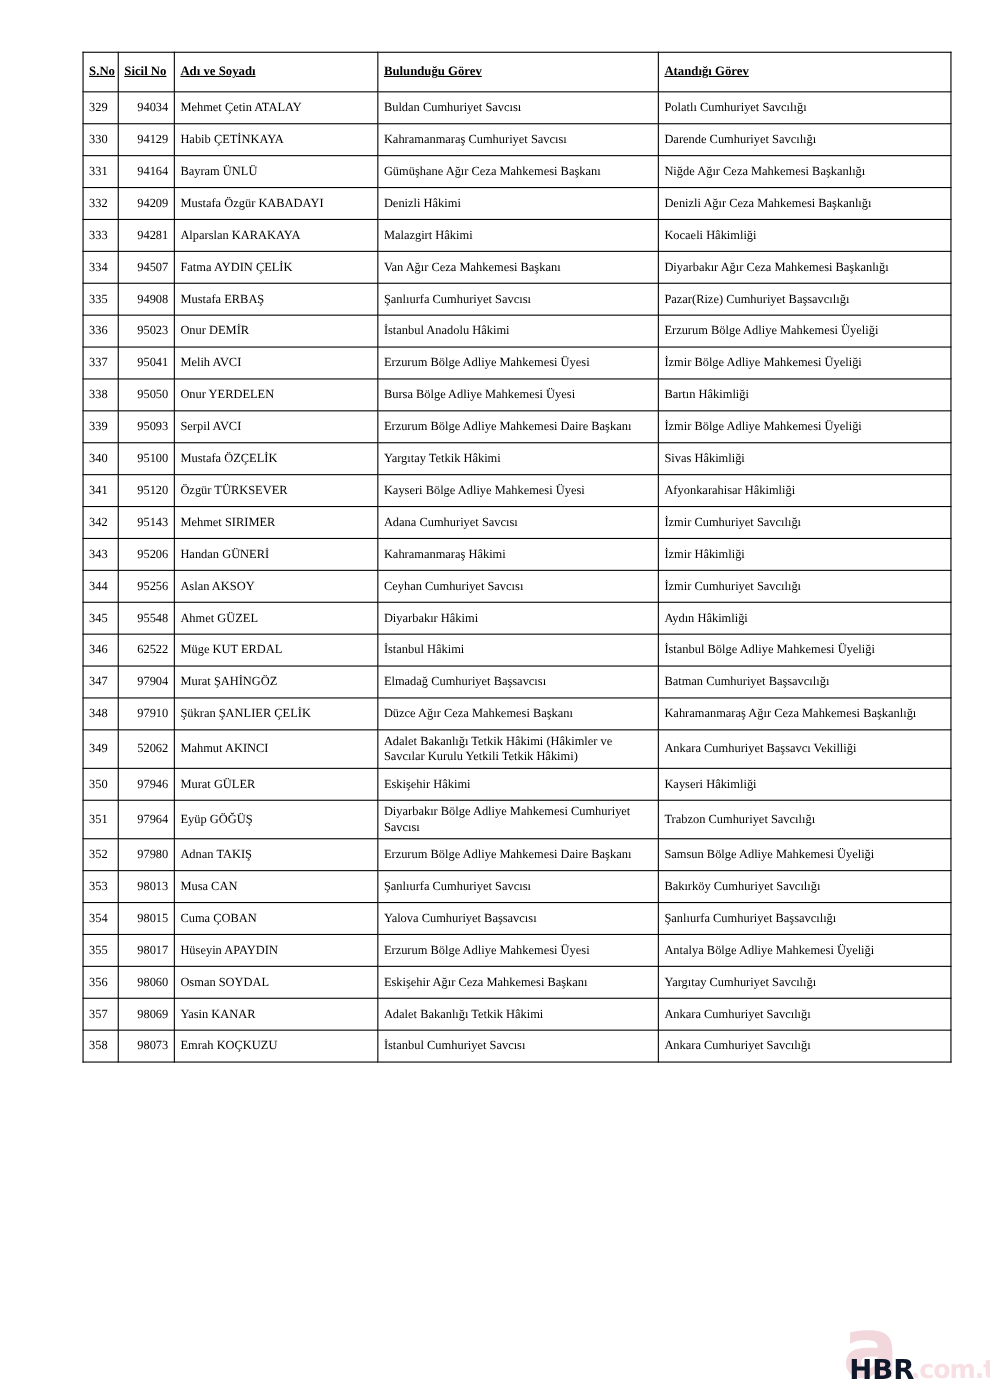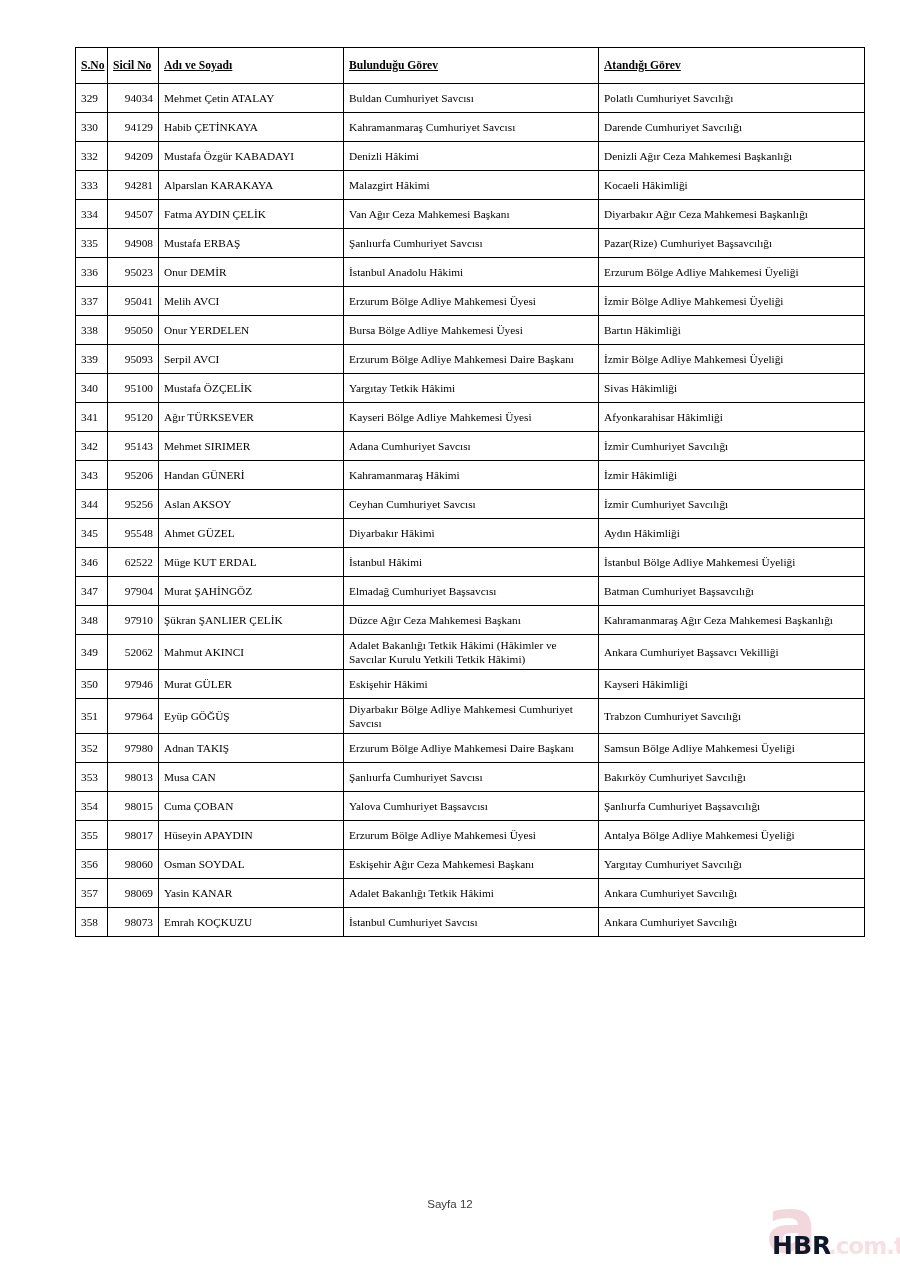--- a/index.html
+++ b/index.html
@@ -166,20 +166,27 @@
             <td class="c-new">Polatlı Cumhuriyet Savcılığı</td>
           </tr>
           <tr>
             <td class="c-sno">330</td>
             <td class="c-sicil">94129</td>
             <td class="c-name">Habib ÇETİNKAYA</td>
             <td class="c-cur">Kahramanmaraş Cumhuriyet Savcısı</td>
             <td class="c-new">Darende Cumhuriyet Savcılığı</td>
           </tr>
           <tr>
+            <td class="c-sno">331</td>
+            <td class="c-sicil">94164</td>
+            <td class="c-name">Bayram ÜNLÜ</td>
+            <td class="c-cur">Gümüşhane Ağır Ceza Mahkemesi Başkanı</td>
+            <td class="c-new">Niğde Ağır Ceza Mahkemesi Başkanlığı</td>
+          </tr>
+          <tr>
             <td class="c-sno">332</td>
             <td class="c-sicil">94209</td>
             <td class="c-name">Mustafa Özgür KABADAYI</td>
             <td class="c-cur">Denizli Hâkimi</td>
             <td class="c-new">Denizli Ağır Ceza Mahkemesi Başkanlığı</td>
           </tr>
           <tr>
             <td class="c-sno">333</td>
             <td class="c-sicil">94281</td>
             <td class="c-name">Alparslan KARAKAYA</td>
@@ -231,21 +238,21 @@
           <tr>
             <td class="c-sno">340</td>
             <td class="c-sicil">95100</td>
             <td class="c-name">Mustafa ÖZÇELİK</td>
             <td class="c-cur">Yargıtay Tetkik Hâkimi</td>
             <td class="c-new">Sivas Hâkimliği</td>
           </tr>
           <tr>
             <td class="c-sno">341</td>
             <td class="c-sicil">95120</td>
-            <td class="c-name">Ağır TÜRKSEVER</td>
+            <td class="c-name">Özgür TÜRKSEVER</td>
             <td class="c-cur">Kayseri Bölge Adliye Mahkemesi Üyesi</td>
             <td class="c-new">Afyonkarahisar Hâkimliği</td>
           </tr>
           <tr>
             <td class="c-sno">342</td>
             <td class="c-sicil">95143</td>
             <td class="c-name">Mehmet SIRIMER</td>
             <td class="c-cur">Adana Cumhuriyet Savcısı</td>
             <td class="c-new">İzmir Cumhuriyet Savcılığı</td>
           </tr>
@@ -358,23 +365,20 @@
             <td class="c-sno">358</td>
             <td class="c-sicil">98073</td>
             <td class="c-name">Emrah KOÇKUZU</td>
             <td class="c-cur">İstanbul Cumhuriyet Savcısı</td>
             <td class="c-new">Ankara Cumhuriyet Savcılığı</td>
           </tr>
         </tbody>
     </table>
   </div>
 
-  <div class="footer">
-    <span>Sayfa 12</span>
-  </div>
 
   <div class="watermark">
     <div class="wm-a">a</div>
     <div class="wm-hbr">HBR</div>
     <div class="wm-com">.com.tr</div>
   </div>
 
 </div>
 
 </body></html>

